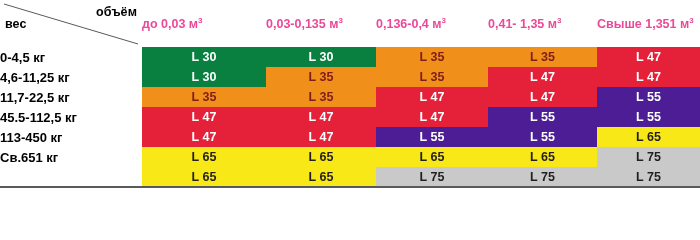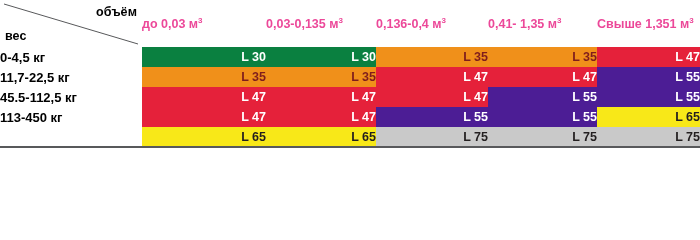--- a/index.html
+++ b/index.html
@@ -62,21 +62,21 @@
     right: 5px;
     top: 5px;
     font-size: 12.5px;
     font-weight: bold;
     color: #000;
     letter-spacing: 0.1px;
   }
   .corner-wt {
     position: absolute;
     left: 5px;
-    bottom: 4px;
+    bottom: 16px;
     font-size: 12.5px;
     font-weight: bold;
     color: #000;
     letter-spacing: 0.1px;
   }
 
   th.vol-head {
     background: #ffffff;
     border-top: 2px solid #58595b;
     border-bottom: 1px solid #808285;
@@ -96,21 +96,21 @@
   td.weight-cell {
     background: #ffffff;
     border-bottom: 1px solid #808285;
     font-size: 13px;
     font-weight: bold;
     color: #000;
     padding-left: 5px;
     white-space: nowrap;
   }
   td.rate-cell {
-    text-align: right;
+    text-align: center;
     font-size: 12.5px;
     font-weight: bold;
     white-space: nowrap;
     border-bottom: 1px solid rgba(120,100,80,0.45);
     border-left: 1px solid rgba(120,100,80,0.35);
   }
 
   
   .sw-green   { background: #0a8040; color: #ffffff; }
   .sw-orange  { background: #f0901a; color: #7f1d1d; }
@@ -154,20 +154,28 @@
     <tbody>
         <tr class="data-row">
           <td class="weight-cell">0-4,5 кг</td>
           <td class="rate-cell sw-green">L 30</td>
           <td class="rate-cell sw-green">L 30</td>
           <td class="rate-cell sw-orange">L 35</td>
           <td class="rate-cell sw-orange">L 35</td>
           <td class="rate-cell sw-red">L 47</td>
         </tr>
         <tr class="data-row">
+          <td class="weight-cell">4,6-11,25 кг</td>
+          <td class="rate-cell sw-green">L 30</td>
+          <td class="rate-cell sw-orange">L 35</td>
+          <td class="rate-cell sw-orange">L 35</td>
+          <td class="rate-cell sw-red">L 47</td>
+          <td class="rate-cell sw-red">L 47</td>
+        </tr>
+        <tr class="data-row">
           <td class="weight-cell">11,7-22,5 кг</td>
           <td class="rate-cell sw-orange">L 35</td>
           <td class="rate-cell sw-orange">L 35</td>
           <td class="rate-cell sw-red">L 47</td>
           <td class="rate-cell sw-red">L 47</td>
           <td class="rate-cell sw-magenta">L 55</td>
         </tr>
         <tr class="data-row">
           <td class="weight-cell">45.5-112,5 кг</td>
           <td class="rate-cell sw-red">L 47</td>
@@ -176,20 +184,28 @@
           <td class="rate-cell sw-magenta">L 55</td>
           <td class="rate-cell sw-magenta">L 55</td>
         </tr>
         <tr class="data-row">
           <td class="weight-cell">113-450 кг</td>
           <td class="rate-cell sw-red">L 47</td>
           <td class="rate-cell sw-red">L 47</td>
           <td class="rate-cell sw-magenta">L 55</td>
           <td class="rate-cell sw-magenta">L 55</td>
           <td class="rate-cell sw-yellow">L 65</td>
+        </tr>
+        <tr class="data-row">
+          <td class="weight-cell">Св.651 кг</td>
+          <td class="rate-cell sw-yellow">L 65</td>
+          <td class="rate-cell sw-yellow">L 65</td>
+          <td class="rate-cell sw-yellow">L 65</td>
+          <td class="rate-cell sw-yellow">L 65</td>
+          <td class="rate-cell sw-gray">L 75</td>
         </tr>
         <tr class="data-row last-row">
           <td class="weight-cell"></td>
           <td class="rate-cell sw-yellow">L 65</td>
           <td class="rate-cell sw-yellow">L 65</td>
           <td class="rate-cell sw-gray">L 75</td>
           <td class="rate-cell sw-gray">L 75</td>
           <td class="rate-cell sw-gray">L 75</td>
         </tr>
       </tbody>

